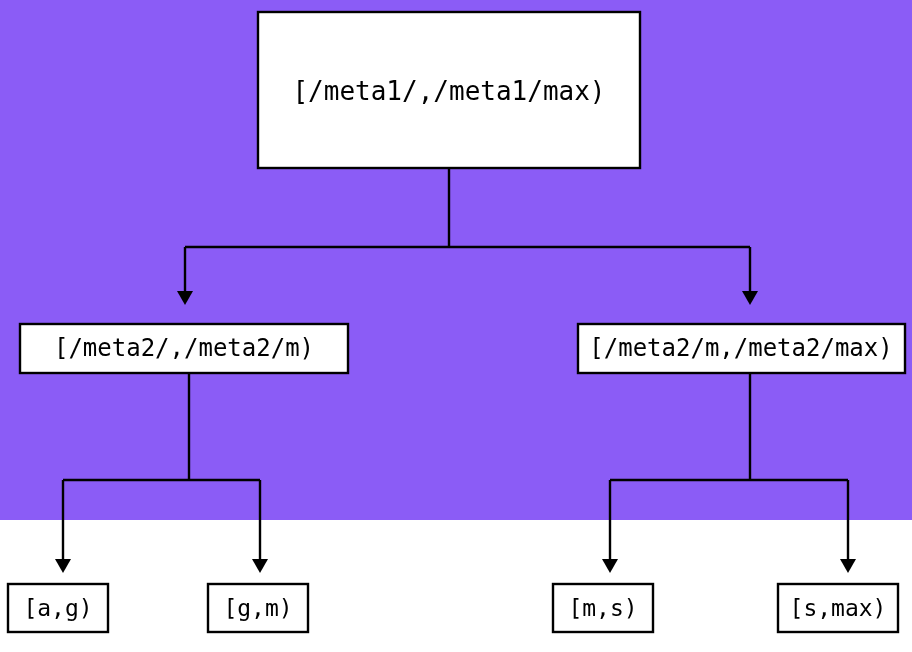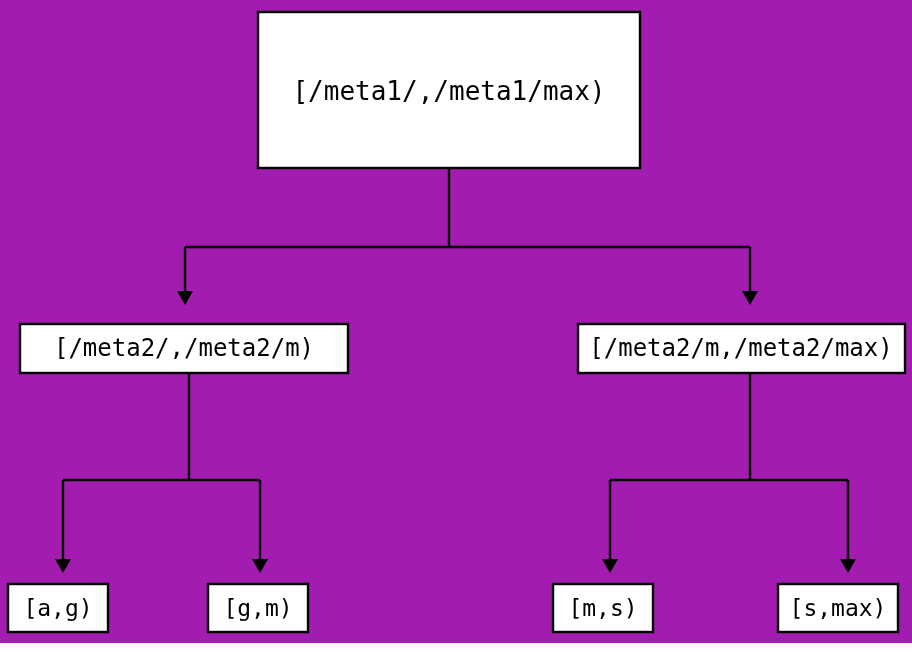--- a/index.html
+++ b/index.html
@@ -10,22 +10,22 @@
   }
   body {
     width: 912px;
     height: 652px;
     font-family: "DejaVu Sans Mono", "Liberation Mono", monospace;
     overflow: hidden;
   }
   #diagram-root {
     position: relative;
     width: 912px;
-    height: 643px;
-    background: #a21caf;
+    height: 520px;
+    background: #8b5cf6;
   }
   svg.tree-canvas {
     display: block;
     width: 912px;
     height: 652px;
   }
   .node-box {
     fill: #ffffff;
     stroke: #000000;
     stroke-width: 2.4;

